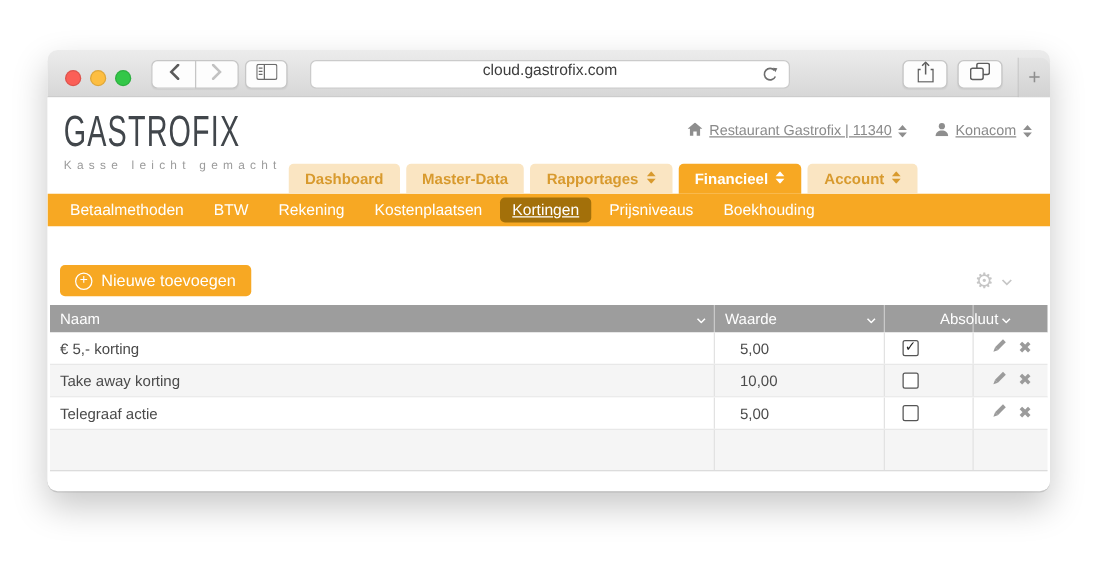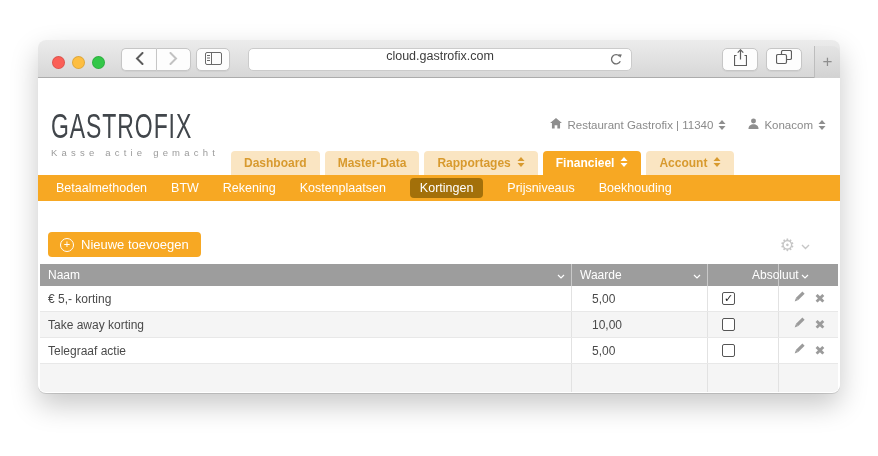--- a/index.html
+++ b/index.html
@@ -33,38 +33,38 @@
   .urlbar .url-text{font-size:12.5px;color:#3d3d3d;}
   .reload{position:absolute;right:8px;top:4px;}
   .btn-share{left:684px;width:36px;}
   .btn-tabs{left:728px;width:36px;}
   .newtab{position:absolute;right:0;top:6px;width:26px;height:32px;background:linear-gradient(#e4e4e4,#d2d2d2);
     border-left:1px solid #bdbdbd;border-radius:0 8px 0 0;display:flex;align-items:center;justify-content:center;
     color:#8e8e8e;font-size:17px;}
 
   
   .page{position:relative;height:314px;border-radius:0 0 8px 8px;overflow:hidden;background:#fff;}
-  .page-header{position:relative;height:77px;margin-top:20px;}
+  .page-header{position:relative;height:77px;}
   .logo-wrap{position:absolute;left:13px;top:8px;}
   .logo{display:inline-block;font-size:25px;font-weight:300;letter-spacing:1px;color:#41464b;
     transform:scale(.92,1.4);transform-origin:left top;}
   .tagline{margin-top:12px;font-size:9.5px;letter-spacing:4.2px;color:#9b9b9b;}
   .account-bar{position:absolute;right:14px;top:20px;display:flex;align-items:center;gap:22px;
-    font-size:11.5px;color:#8a8a8a;}
+    font-size:11.5px;color:#8a8a8a;text-decoration:underline;}
   .account-item{display:flex;align-items:center;gap:5px;cursor:default;}
   .sort-glyph{display:inline-flex;flex-direction:column;line-height:0;}
 
   .tabs{position:absolute;left:193px;bottom:0;display:flex;gap:5px;}
   .tab{height:24px;display:flex;align-items:center;gap:6px;padding:0 13px;border-radius:4px 4px 0 0;
     background:var(--tab-inactive-bg);color:var(--tab-inactive-text);font-size:12px;font-weight:bold;}
   .tab.active{background:var(--accent-orange);color:#fff;}
 
   .subnav{height:26px;background:var(--accent-orange);display:flex;align-items:center;padding-left:6px;}
   .subnav-item{color:#fff;font-size:12.5px;padding:0 12px;line-height:26px;}
-  .subnav-item.active{background:var(--active-item-dark);border-radius:4px;line-height:20px;padding:0 10px;margin:0 12px;}
+  .subnav-item.active{background:var(--active-item-dark);border-radius:4px;line-height:20px;padding:0 10px;margin:0 2px;text-decoration:underline;}
 
   .action-row{display:flex;align-items:center;justify-content:space-between;margin:31px 30px 7px 10px;}
   .add-btn{display:flex;align-items:center;gap:7px;height:25px;padding:0 12px;background:var(--accent-orange);
     border:none;border-radius:4px;color:#fff;font-size:13px;font-family:inherit;}
   .plus-circle{display:inline-flex;align-items:center;justify-content:center;width:14px;height:14px;
     border:1.4px solid #fff;border-radius:50%;font-size:11px;line-height:1;}
   .settings{display:flex;align-items:center;gap:6px;color:#c6c6c6;}
   .gear-glyph{font-size:17px;font-family:"DejaVu Sans",sans-serif;}
 
   
@@ -156,21 +156,21 @@
     <div class="newtab">
       <span>+</span>
     </div>
   </div>
 
   <div class="page">
 
     <div class="page-header">
       <div class="logo-wrap">
         <div class="logo">GASTROFIX</div>
-        <div class="tagline">Kasse actie gemacht</div>
+        <div class="tagline">Kasse leicht gemacht</div>
       </div>
 
       <div class="account-bar">
         <div class="account-item">
           <span>
             <svg width="12" height="11" viewBox="0 0 14 13">
                 <path d="M7 0 L14 6 H11.8 V12.5 H8.6 V8.6 H5.4 V12.5 H2.2 V6 H0 Z" fill="#8e8e8e"></path>
               </svg>
           </span>
           <span>Restaurant Gastrofix | 11340</span>

